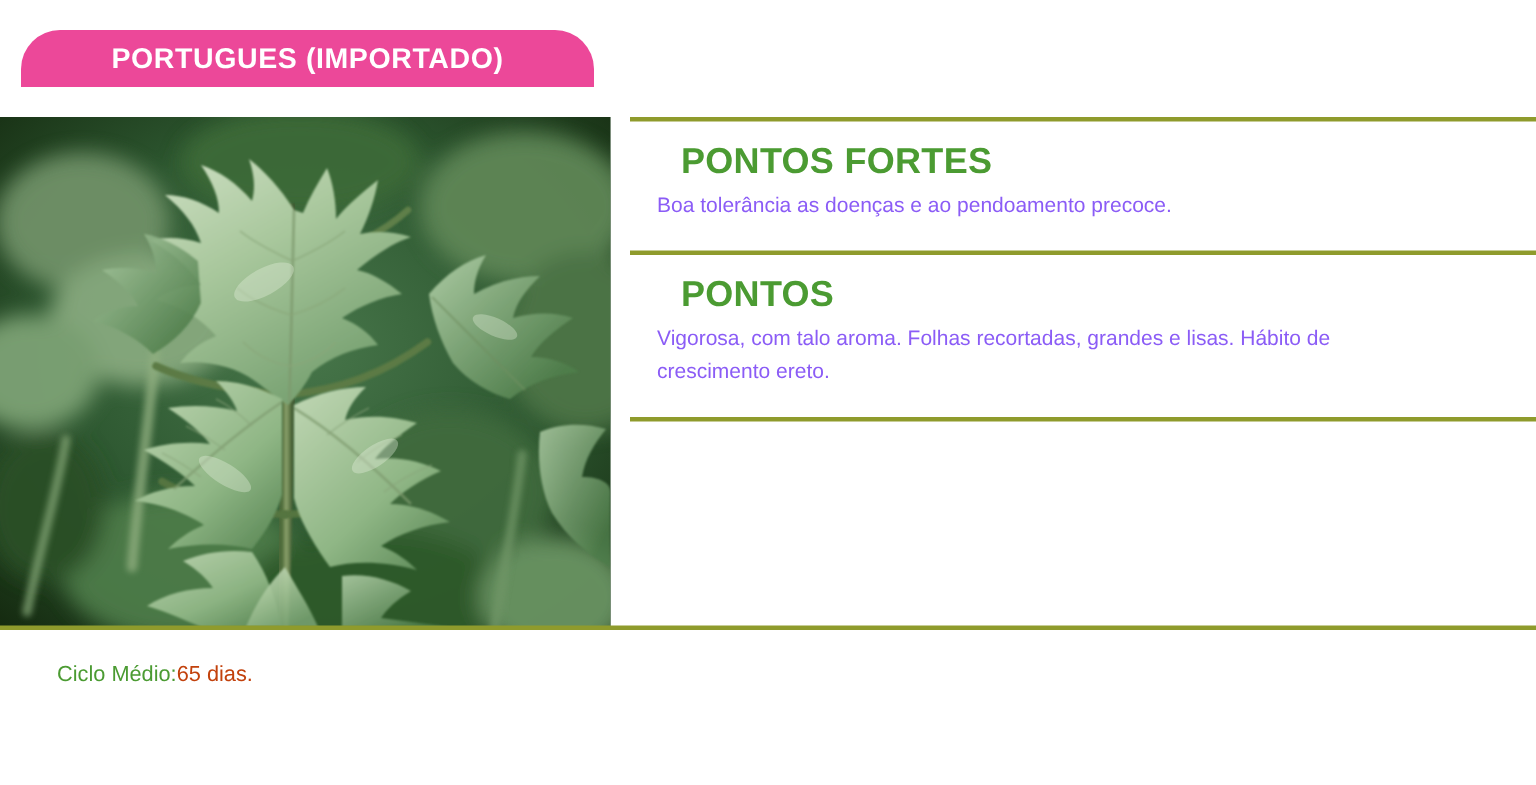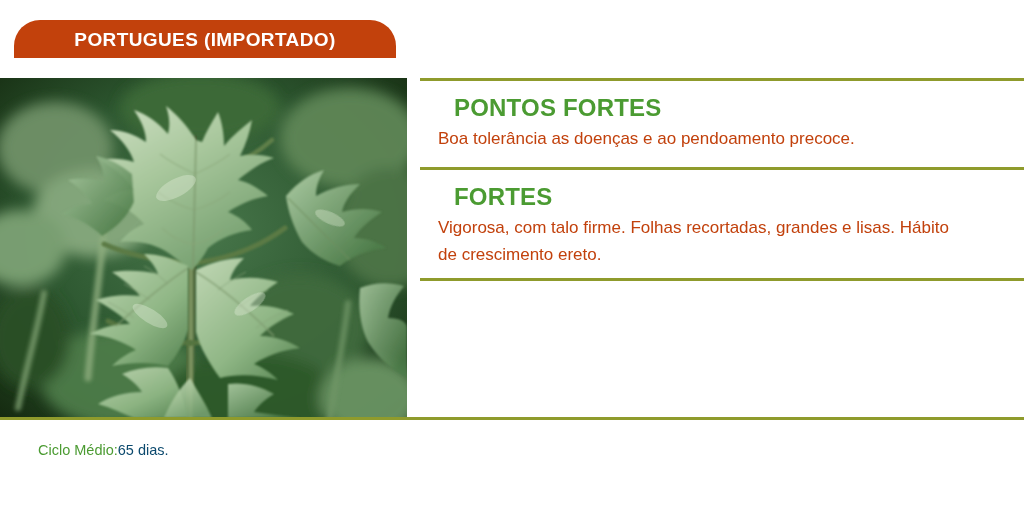--- a/index.html
+++ b/index.html
@@ -22,21 +22,21 @@
     background: #ffffff;
   }
 
   
   .banner {
     position: absolute;
     left: 14px;
     top: 20px;
     width: 382px;
     height: 38px;
-    background: #c2410c;
+    background: #ec4899;
     border-top-left-radius: 26px;
     border-top-right-radius: 26px;
     display: flex;
     align-items: center;
     justify-content: center;
     box-sizing: border-box;
     padding: 0 18px;
   }
   .banner-title {
     color: #ffffff;
@@ -92,22 +92,22 @@
 
   .sec-heading {
     color: #4b9b32;
     font-size: 24px;
     font-weight: bold;
     line-height: 1.1;
     margin: 0 0 5px 16px;
     letter-spacing: 0.2px;
   }
   .sec-body {
-    color: #c2410c;
-    font-size: 17px;
+    color: #8b5cf6;
+    font-size: 14px;
     line-height: 1.55;
     margin: 0;
     max-width: 520px;
   }
 
   
   .footer {
     position: absolute;
     left: 0;
     top: 420px;
@@ -130,21 +130,21 @@
     font-size: 14.5px;
     line-height: 1.5;
     margin-bottom: 15px;
     white-space: nowrap;
   }
   .spec-label {
     color: #4b9b32;
     font-weight: normal;
   }
   .spec-value {
-    color: #0c4a6e;
+    color: #c2410c;
   }
 </style>
 </head>
 <body>
 
 <div class="page">
 
   <div class="banner">
     <span class="banner-title">PORTUGUES (IMPORTADO)</span>
   </div>
@@ -316,22 +316,22 @@
   <div class="content">
 
     <div class="rule"></div>
     <div class="section section-1">
       <h2 class="sec-heading">PONTOS FORTES</h2>
       <p class="sec-body">Boa tolerância as doenças e ao pendoamento precoce.</p>
     </div>
 
     <div class="rule"></div>
     <div class="section section-2">
-      <h2 class="sec-heading">FORTES</h2>
-      <p class="sec-body">Vigorosa, com talo firme. Folhas recortadas, grandes e lisas. Hábito de crescimento ereto.</p>
+      <h2 class="sec-heading">PONTOS</h2>
+      <p class="sec-body">Vigorosa, com talo aroma. Folhas recortadas, grandes e lisas. Hábito de crescimento ereto.</p>
     </div>
 
     <div class="rule"></div>
     <div class="section section-3">
     </div>
 
   </div>
 
   <div class="rule-footer"></div>
 

